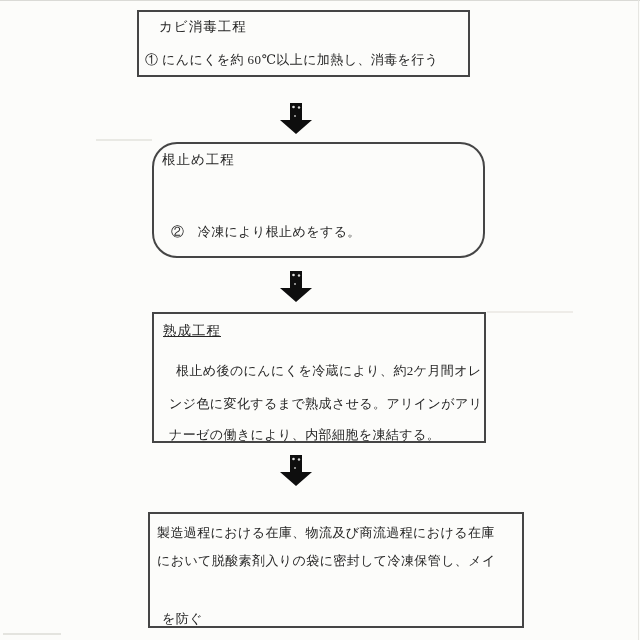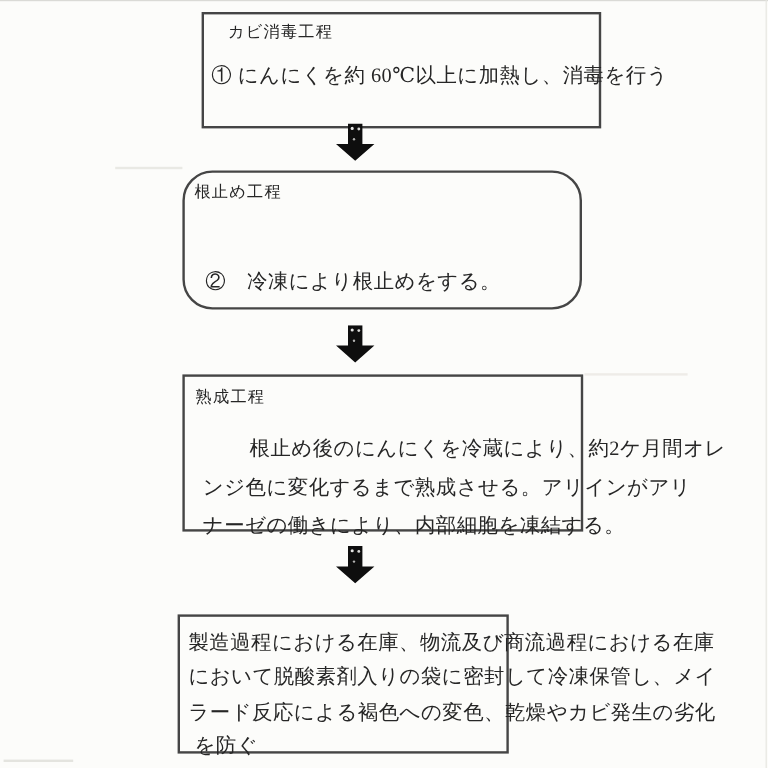--- a/index.html
+++ b/index.html
@@ -27,28 +27,28 @@
     box-sizing:border-box;
   }
   .box .title{
     position:absolute;
     font-size:13.5px;
     letter-spacing:1px;
     white-space:nowrap;
   }
   .box .line{
     position:absolute;
-    font-size:17px;
+    font-size:13px;
     letter-spacing:0.4px;
     white-space:nowrap;
   }
-  .box1{left:168px;top:10px;width:333px;height:97px;}
+  .box1{left:137px;top:10px;width:333px;height:67px;}
   .box2{left:152px;top:142px;width:333px;height:116px;border-radius:25px;}
   .box3{left:152px;top:312px;width:334px;height:131px;}
-  .box4{left:148px;top:512px;width:276px;height:116px;}
+  .box4{left:148px;top:512px;width:376px;height:116px;}
   .arrow{
     position:absolute;
     left:278px;
     width:36px;height:32px;
   }
   .streak{position:absolute;pointer-events:none;}
   .edge-top{left:0;top:0;width:640px;height:1px;background:#dadad6;}
   .edge-right{right:1px;top:0;width:1px;height:640px;background:#e6e6e2;}
   .st1{left:96px;top:139px;width:56px;height:2px;background:#e9e9e4;}
   .st2{left:487px;top:311px;width:86px;height:2px;background:#eeece8;}
@@ -83,33 +83,32 @@
   </section>
 
   <svg class="arrow" style="top:271px;" viewBox="0 0 36 32">
     <polygon points="12,0 24,0 24,17 34,17 18,31 2,17 12,17" fill="var(--arrow)"></polygon>
     <circle cx="15.5" cy="4" r="1.3" fill="#fbfbf9" opacity="0.9"></circle>
     <circle cx="21" cy="4.5" r="1.2" fill="#fbfbf9" opacity="0.85"></circle>
     <circle cx="17" cy="13" r="1" fill="#fbfbf9" opacity="0.7"></circle>
   </svg>
 
   <section class="box box3">
-    <div class="title" style="left:9px;top:8px;">熟成工程</div>
-    <div class="line" style="left:22px;top:48px;margin-left:32px;">根止め後のにんにくを冷蔵により、約2ケ月間オレ</div>
+    <div class="title" style="left:9px;top:8px;text-decoration:underline;">熟成工程</div>
+    <div class="line" style="left:22px;top:48px;">根止め後のにんにくを冷蔵により、約2ケ月間オレ</div>
     <div class="line" style="left:15px;top:81px;">ンジ色に変化するまで熟成させる。アリインがアリ</div>
     <div class="line" style="left:15px;top:112px;">ナーゼの働きにより、内部細胞を凍結する。</div>
   </section>
 
   <svg class="arrow" style="top:455px;" viewBox="0 0 36 32">
     <polygon points="12,0 24,0 24,17 34,17 18,31 2,17 12,17" fill="var(--arrow)"></polygon>
     <circle cx="15.5" cy="4" r="1.3" fill="#fbfbf9" opacity="0.9"></circle>
     <circle cx="21" cy="4.5" r="1.2" fill="#fbfbf9" opacity="0.85"></circle>
     <circle cx="17" cy="13" r="1" fill="#fbfbf9" opacity="0.7"></circle>
   </svg>
 
   <section class="box box4">
     <div class="line" style="left:7px;top:10px;">製造過程における在庫、物流及び商流過程における在庫</div>
     <div class="line" style="left:7px;top:38px;text-align:center;">において脱酸素剤入りの袋に密封して冷凍保管し、メイ</div>
-    <div class="line" style="left:7px;top:68px;">ラード反応による褐色への変色、乾燥やカビ発生の劣化</div>
     <div class="line" style="left:12px;top:96px;">を防ぐ</div>
   </section>
 
 </div>
 
 </body></html>

